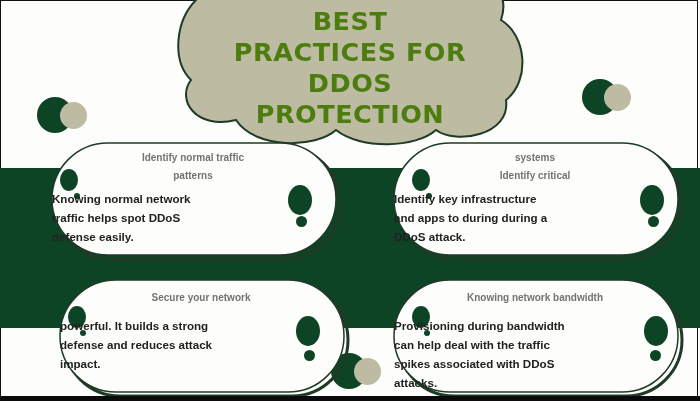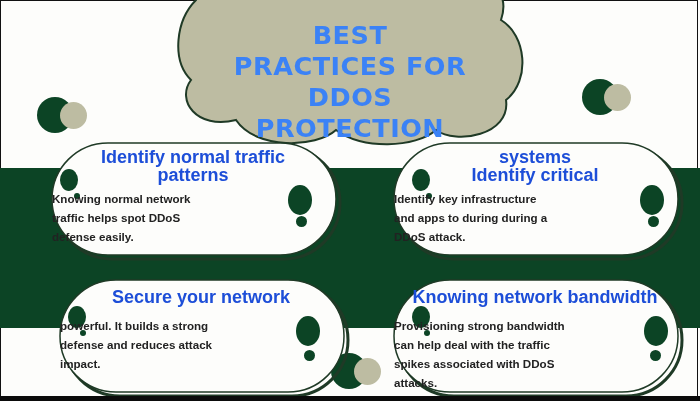--- a/index.html
+++ b/index.html
@@ -10,35 +10,35 @@
   }
   .frame {
     position: absolute; left: 0; top: 0; width: 698px; height: 399px;
     border: 1px solid #111; box-sizing: border-box;
   }
   .bottom-border { position: absolute; left: 0; bottom: 0; width: 700px; height: 5px; background: #0b0b0b; }
   .band { position: absolute; left: 0; top: 168px; width: 700px; height: 160px; background: #0c4425; }
 
   .cloud { position: absolute; left: 166px; top: -20px; width: 362px; height: 175px; }
   .title {
-    position: absolute; left: 190px; top: 20px; width: 320px; text-align: center;
-    color: #3b82f6; font-family: "DejaVu Sans", sans-serif; font-weight: bold;
+    position: absolute; left: 190px; top: 6px; width: 320px; text-align: center;
+    color: #4d7c0f; font-family: "DejaVu Sans", sans-serif; font-weight: bold;
     font-size: 25.5px; line-height: 31px; letter-spacing: 0.5px;
   }
   .title span { display: block; }
   .dot-dark { position: absolute; border-radius: 50%; background: #0c4425; }
   .dot-light { position: absolute; border-radius: 50%; background: #bdbca2; }
 
   .card {
     position: absolute; width: 282px; height: 112px;
   }
   .card svg.shape { position: absolute; left: -8px; top: -6px; }
   .card .heading {
     position: absolute; left: 0; width: 100%; text-align: center;
-    color: #1d4ed8; font-weight: bold; font-size: 18px; line-height: 17.5px;
+    color: #737373; font-weight: bold; font-size: 10px; line-height: 17.5px;
     font-family: "Liberation Sans", sans-serif;
   }
   .card .body {
     position: absolute; left: 0; width: 100%; 
     color: #222; font-weight: bold; font-size: 11.6px; line-height: 19px;
     font-family: "Liberation Sans", sans-serif;
   }
   .bubble { position: absolute; border-radius: 50%; background: #0c4425; }
 </style>
 </head>
@@ -135,20 +135,20 @@
     <rect x="8" y="6" width="284" height="112" rx="56" fill="#fdfdfb" stroke="#1f3a26" stroke-width="1.5"></rect>
   </svg>
   <div class="bubble" style="left:18px;top:26px;width:18px;height:22px;"></div>
   <div class="bubble" style="left:30px;top:50px;width:6px;height:6px;"></div>
   <div class="bubble" style="left:250px;top:36px;width:24px;height:30px;"></div>
   <div class="bubble" style="left:256px;top:70px;width:11px;height:11px;"></div>
   <div class="heading" style="top:9px;">
     <div>Knowing network bandwidth</div>
   </div>
   <div class="body" style="top:36px;">
-    <div>Provisioning strong bandwidth</div>
+    <div>Provisioning during bandwidth</div>
     <div>can help deal with the traffic</div>
     <div>spikes associated with DDoS</div>
     <div>attacks.</div>
   </div>
 </div>
 
 <div class="bottom-border"></div>
 
 </body></html>

